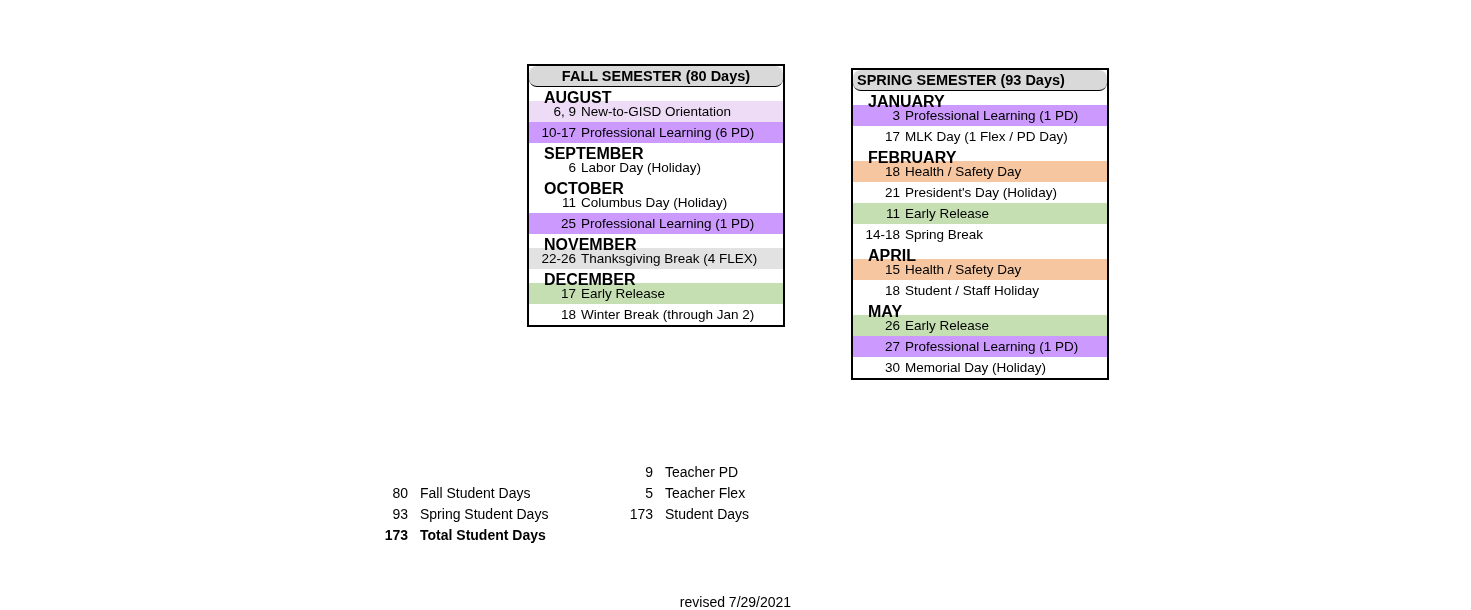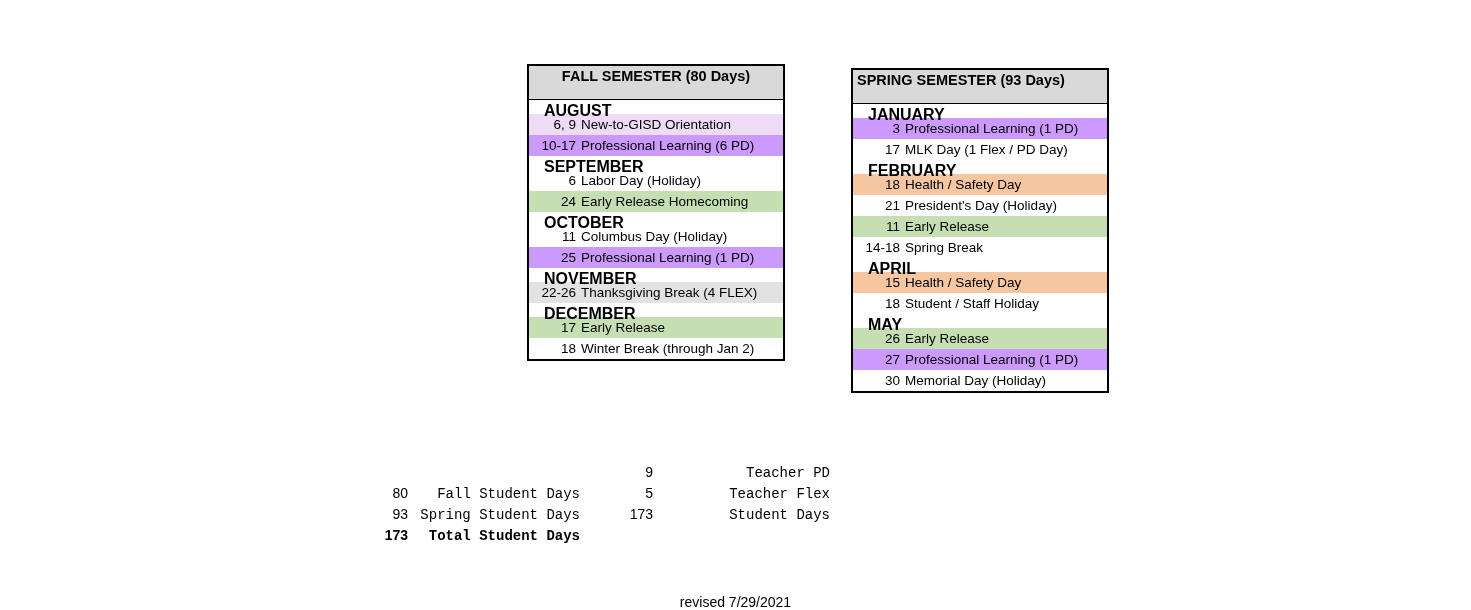--- a/index.html
+++ b/index.html
@@ -24,25 +24,26 @@
     background: #ffffff;
   }
   #fall-table  { left: 527px; top: 64px;  width: 258px; }
   #spring-table{ left: 851px; top: 68px;  width: 258px; }
 
   .sem-header {
     background: #d9d9d9;
     font-weight: bold;
     font-size: 14.5px;
     line-height: 21px;
-    height: 34px;
+    height: 21px;
     padding: 0 4px;
     box-sizing: border-box;
     white-space: nowrap;
     border-bottom: 1px solid #000000;
+    border-radius: 8px;
   }
   .sem-header.center { text-align: center; }
   .sem-header.left   { text-align: left; }
 
   .rows { display: block; }
 
   .month-row {
     font-weight: bold;
     font-size: 16px;
     line-height: 21px;
@@ -105,21 +106,21 @@
     height: 21px;
     white-space: nowrap;
   }
   .sum-num {
     width: 40px;
     flex: 0 0 40px;
     text-align: right;
     padding-right: 12px;
     box-sizing: border-box;
   }
-  .sum-lbl { flex: 1 1 auto; text-align: right; font-family: Liberation Mono, monospace; }
+  .sum-lbl { flex: 1 1 auto; text-align: left; }
   .sum-row.bold .sum-num,
   .sum-row.bold .sum-lbl { font-weight: bold; }
   .sum-spacer { height: 21px; }
 
   
   #footer-revised {
     position: absolute;
     left: 0;
     top: 594px;
     width: 1471px;
@@ -141,24 +142,20 @@
       </div>
       <div class="evt-row hl-purple">
         <span class="evt-date">10-17</span>
         <span class="evt-label">Professional Learning (6 PD)</span>
       </div>
       <div class="month-row hl-none">SEPTEMBER</div>
       <div class="evt-row hl-none">
         <span class="evt-date">6</span>
         <span class="evt-label">Labor Day (Holiday)</span>
       </div>
-      <div class="evt-row hl-green">
-        <span class="evt-date">24</span>
-        <span class="evt-label">Early Release Homecoming</span>
-      </div>
       <div class="month-row hl-none">OCTOBER</div>
       <div class="evt-row hl-none">
         <span class="evt-date">11</span>
         <span class="evt-label">Columbus Day (Holiday)</span>
       </div>
       <div class="evt-row hl-purple">
         <span class="evt-date">25</span>
         <span class="evt-label">Professional Learning (1 PD)</span>
       </div>
       <div class="month-row hl-none">NOVEMBER</div>

